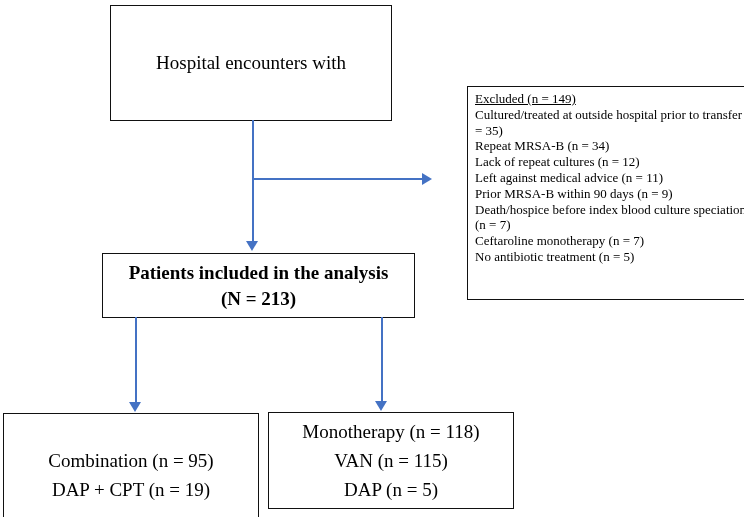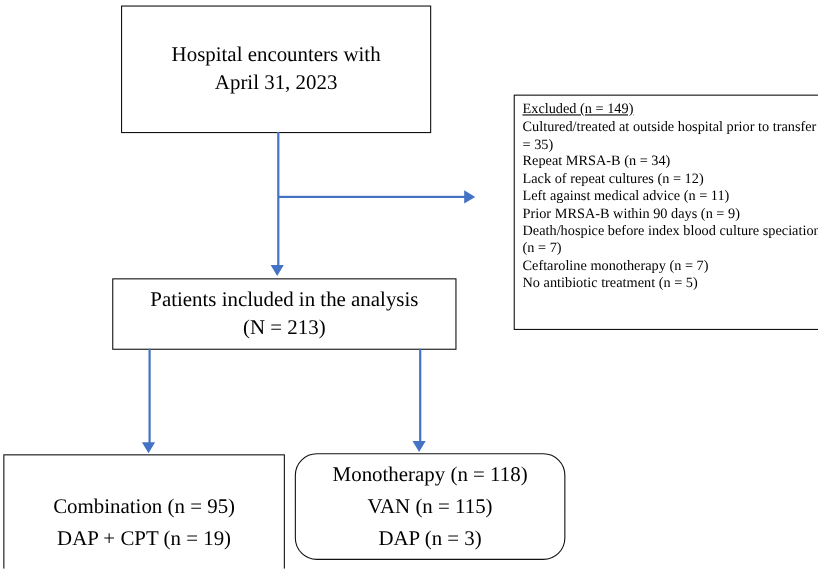--- a/index.html
+++ b/index.html
@@ -27,23 +27,23 @@
     flex-direction: column;
     justify-content: center;
     text-align: center;
   }
   .big-text { font-size: 19px; line-height: 26px; }
   .bottom-text { font-size: 19px; line-height: 29px; }
   #top-box      { left: 110px; top: 5px;   width: 282px; height: 116px; }
   #excluded-box { left: 438px; top: 86px;  width: 300px; height: 214px;
                   padding: 4px 7px; font-size: 13px; line-height: 15.8px;
                   text-align: left; margin-left: 29px; }
-  #included-box { left: 102px; top: 253px; width: 313px; height: 65px; }
+  #included-box { left: 102px; top: 253px; width: 313px; height: 65px; font-weight: bold; }
   #combination-box { left: 3px;   top: 413px; width: 256px; height: 123px; align-items: center; }
-  #monotherapy-box { left: 268px; top: 412px; width: 246px; height: 97px; border-radius: 20px; }
+  #monotherapy-box { left: 268px; top: 412px; width: 246px; height: 97px; }
 
   .excluded-title { text-decoration: underline; }
 
   .arrow-shaft-v { position: absolute; width: 2px;  background: #4472C4; }
   .arrow-shaft-h { position: absolute; height: 2px; background: #4472C4; }
   .arrow-head-down {
     position: absolute; width: 0; height: 0;
     border-left: 6px solid transparent;
     border-right: 6px solid transparent;
     border-top: 10px solid #4472C4;
@@ -63,21 +63,20 @@
   #arrow-right-shaft  { left: 381px; top: 317px; height: 85px; }
   #arrow-right-head   { left: 375px; top: 401px; }
 </style>
 </head>
 <body>
 
 <div id="canvas">
 
   <div class="box centered big-text" id="top-box">
     <div>Hospital encounters with</div>
-    <div>April 31, 2023</div>
   </div>
 
   <div class="box" id="excluded-box">
     <div class="excluded-title">Excluded (n = 149)</div>
     <div>Cultured/treated at outside hospital prior to transfer (n = 35)</div>
     <div>Repeat MRSA-B (n = 34)</div>
     <div>Lack of repeat cultures (n = 12)</div>
     <div>Left against medical advice (n = 11)</div>
     <div>Prior MRSA-B within 90 days (n = 9)</div>
     <div>Death/hospice before index blood culture speciation (n = 7)</div>
@@ -91,21 +90,21 @@
   </div>
 
   <div class="box centered bottom-text" id="combination-box">
     <div>Combination (n = 95)</div>
     <div>DAP + CPT (n = 19)</div>
   </div>
 
   <div class="box centered bottom-text" id="monotherapy-box">
     <div>Monotherapy (n = 118)</div>
     <div>VAN (n = 115)</div>
-    <div>DAP (n = 3)</div>
+    <div>DAP (n = 5)</div>
   </div>
 
   <div class="arrow-shaft-v" id="arrow-main-shaft"></div>
   <div class="arrow-head-down" id="arrow-main-head"></div>
 
   <div class="arrow-shaft-h" id="arrow-branch-shaft"></div>
   <div class="arrow-head-right" id="arrow-branch-head"></div>
 
   <div class="arrow-shaft-v" id="arrow-left-shaft"></div>
   <div class="arrow-head-down" id="arrow-left-head"></div>

